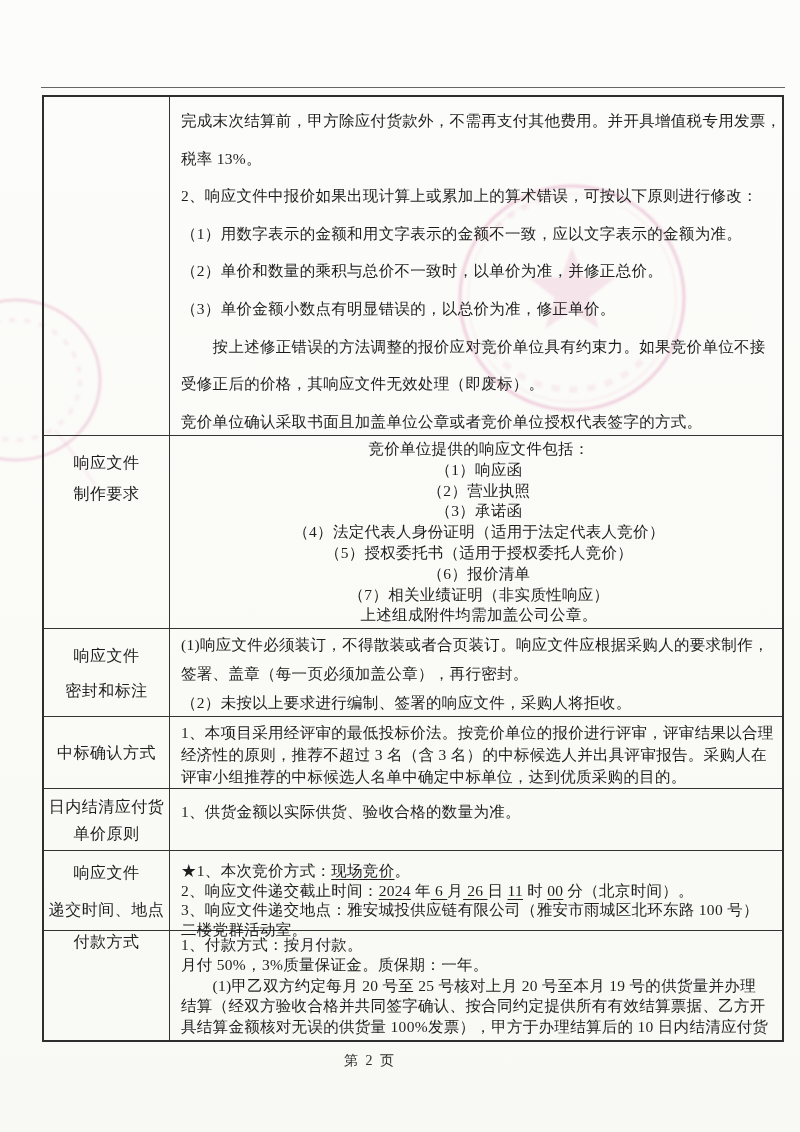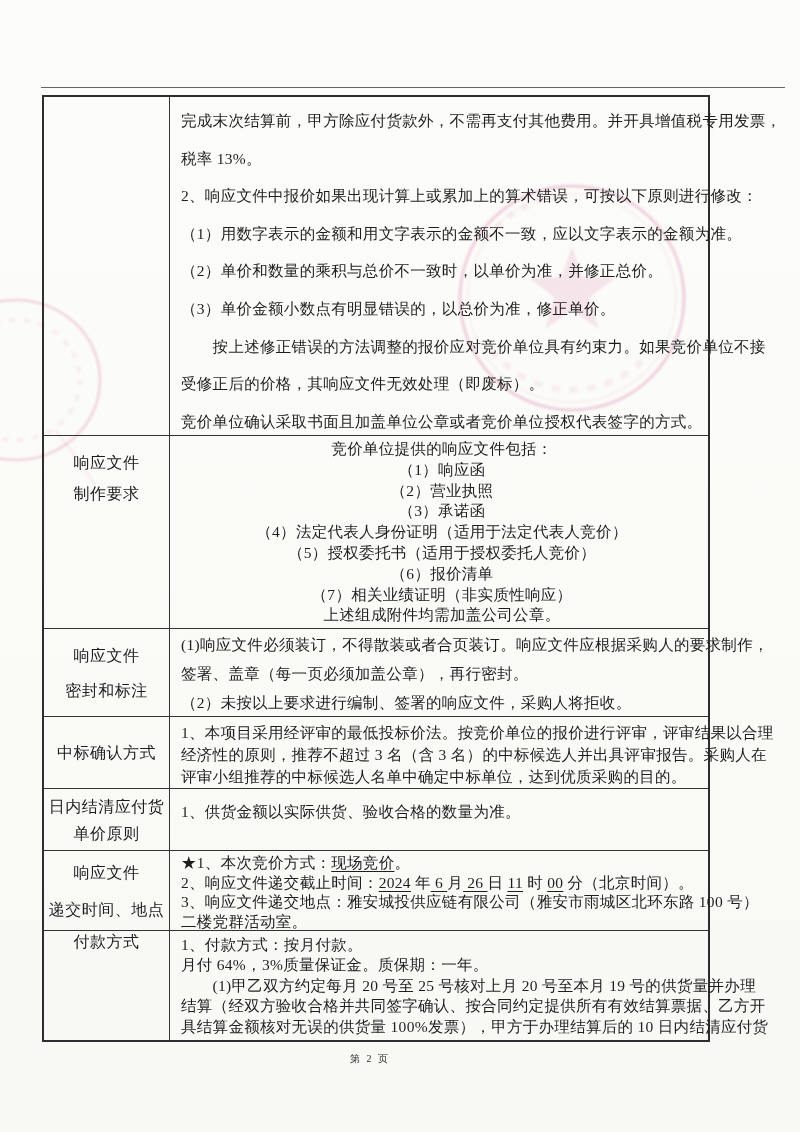--- a/index.html
+++ b/index.html
@@ -1,44 +1,44 @@
 <!DOCTYPE html>
 <html><head>
 <meta charset="utf-8">
 <style>
   html,body{margin:0;padding:0;width:800px;height:1132px;overflow:hidden;
     background:#fbfbf9;font-family:"Liberation Serif","DejaVu Serif",serif;}
   .page{position:relative;width:800px;height:1132px;
     background:linear-gradient(180deg,#fcfcfa 0%,#fafaf7 60%,#f8f8f5 100%);color:#1e1e1e;}
   .seal-layer{position:absolute;left:0;top:0;width:800px;height:1132px;z-index:0;pointer-events:none;}
   .topline{position:absolute;left:41px;top:87px;width:744px;height:1px;background:#4a4a4a;opacity:.85;z-index:1;}
-  .doc-table{position:absolute;left:42px;top:95px;width:668px;border:2px solid #2e2e2e;z-index:1;box-sizing:border-box;background:transparent;}
+  .doc-table{position:absolute;left:42px;top:95px;width:742px;border:2px solid #2e2e2e;z-index:1;box-sizing:border-box;background:transparent;}
   .row{display:flex;box-sizing:border-box;border-top:1.5px solid #333;}
   .row:first-child{border-top:none;}
   .hcell{width:126px;flex:0 0 126px;border-right:1.5px solid #333;box-sizing:border-box;
     display:flex;flex-direction:column;align-items:center;font-size:16px;line-height:21px;letter-spacing:.5px;}
   .ccell{flex:1;box-sizing:border-box;padding-left:11px;padding-right:5px;font-size:15.5px;letter-spacing:.3px;}
   .line{white-space:nowrap;}
   .u{text-decoration:underline;text-underline-offset:3px;}
   
   .r1{height:338px;} .r1 .ccell{padding-top:5px;} .r1 .line{line-height:37.6px;}
   .r2{height:193px;} .r2 .ccell{padding-top:3px;text-align:center;} .r2 .line{line-height:20.8px;}
       .r2 .hcell{justify-content:flex-start;padding-top:16px;gap:10px;}
   .r3{height:88px;}  .r3 .ccell{padding-top:1px;} .r3 .line{line-height:29px;}
       .r3 .hcell{justify-content:center;gap:14px;}
   .r4{height:72px;}  .r4 .ccell{padding-top:5px;} .r4 .line{line-height:22px;}
       .r4 .hcell{justify-content:center;}
   .r5{height:62px;}  .r5 .ccell{padding-top:12px;} .r5 .line{line-height:21px;}
       .r5 .hcell{justify-content:center;gap:6px;}
-  .r6{height:80px;}  .r6 .ccell{padding-top:2px;} .r6 .line{line-height:19.6px;}
+  .r6{height:80px;}  .r6 .ccell{padding-top:2px;margin-top:8px;} .r6 .line{line-height:19.6px;}
       .r6 .hcell{justify-content:center;gap:16px;}
   .r7{height:110px;} .r7 .ccell{padding-top:4px;} .r7 .line{line-height:20.4px;}
       .r7 .hcell{justify-content:flex-start;}
   .footer{position:absolute;left:0;top:1052px;width:740px;text-align:center;
-    font-size:10px;letter-spacing:2px;color:#2a2a2a;z-index:1;}
+    font-size:14px;letter-spacing:2px;color:#2a2a2a;z-index:1;}
 </style>
 </head>
 <body>
 
 <div class="page">
 
   <svg class="seal-layer" viewBox="0 0 800 1132" xmlns="http://www.w3.org/2000/svg">
     <defs>
         <filter id="b" x="-20%" y="-20%" width="140%" height="140%">
           <feGaussianBlur stdDeviation="1.2"></feGaussianBlur>
@@ -140,21 +140,21 @@
         <div class="line"><span>二楼党群活动室。</span></div>
       </div>
     </div>
 
     <div class="row r7">
       <div class="hcell">
         <span>付款方式</span>
       </div>
       <div class="ccell">
         <div class="line">1、付款方式：按月付款。</div>
-        <div class="line">月付 64%，3%质量保证金。质保期：一年。</div>
+        <div class="line">月付 50%，3%质量保证金。质保期：一年。</div>
         <div class="line">　　(1)甲乙双方约定每月 20 号至 25 号核对上月 20 号至本月 19 号的供货量并办理</div>
         <div class="line">结算（经双方验收合格并共同签字确认、按合同约定提供所有有效结算票据、乙方开</div>
         <div class="line">具结算金额核对无误的供货量 100%发票），甲方于办理结算后的 10 日内结清应付货</div>
       </div>
     </div>
 
   </div>
 
   <div class="footer">第 2 页</div>
 

